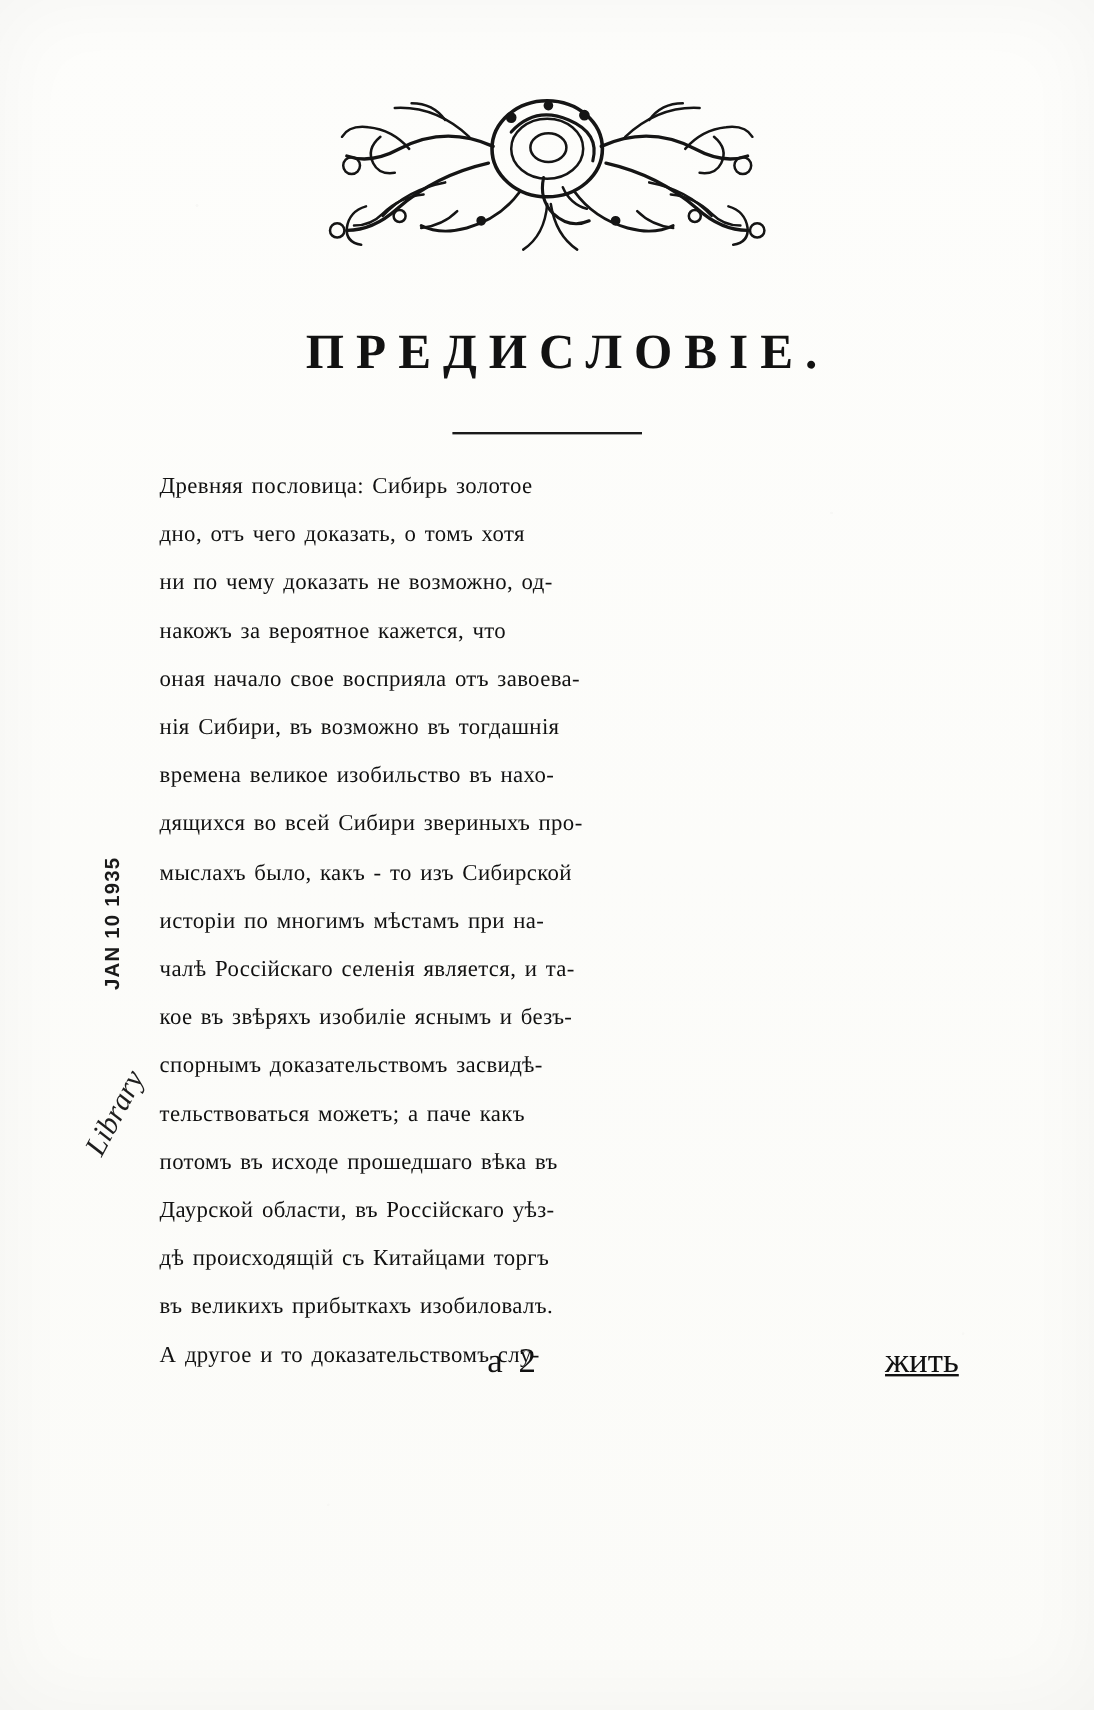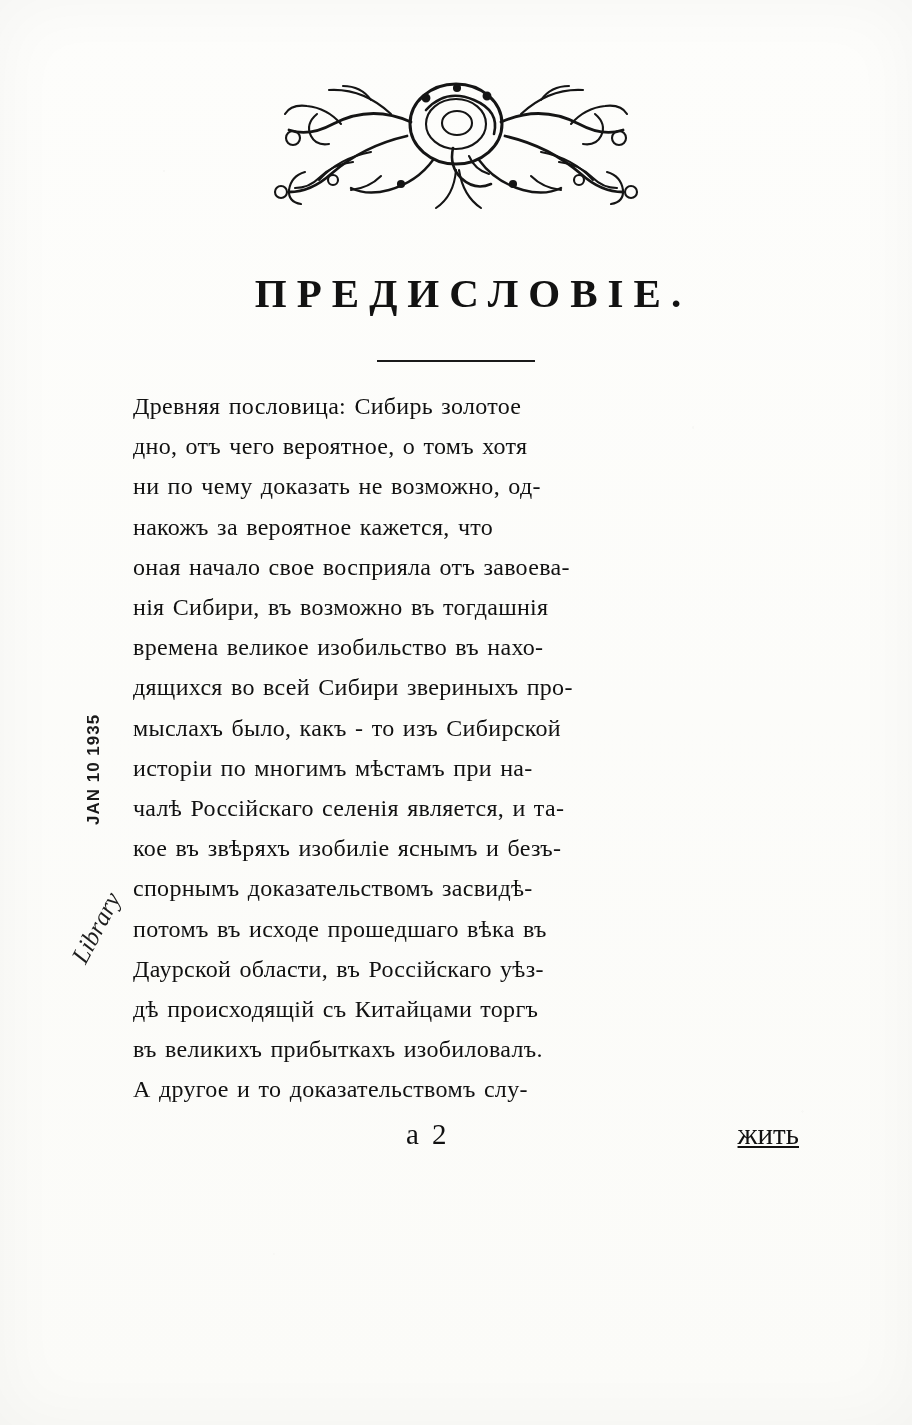--- a/index.html
+++ b/index.html
@@ -66,21 +66,21 @@
     height: 0;
     border-top: 2.5px solid #1a1a1a;
   }
 
   
   .body-text {
     position: absolute;
     top: 386px;
     left: 133px;
     width: 684px;
-    font-size: 24px;
+    font-size: 19px;
     line-height: 40.2px;
     letter-spacing: 0.3px;
     color: #111;
     font-family: "Liberation Serif", serif;
   }
   .body-text .ln {
     display: block;
     white-space: nowrap;
     position: relative;
   }
@@ -212,32 +212,33 @@
         <circle cx="292" cy="132" r="3" fill="#151515"></circle>
       </g>
     </svg>
   </div>
 
   <div class="title">ПРЕДИСЛОВІЕ.</div>
   <div class="rule"></div>
 
   <div class="body-text">
     <span class="ln j dropcap-line">Древняя пословица: Сибирь золотое</span>
-    <span class="ln j">дно, отъ чего вероятное, о томъ хотя</span>
+    <span class="ln j">дно, отъ чего доказать, о томъ хотя</span>
     <span class="ln j">ни по чему доказать не возможно, од-</span>
     <span class="ln j">накожъ за вероятное кажется, что</span>
     <span class="ln j">оная начало свое восприяла отъ завоева-</span>
     <span class="ln j">нія Сибири, въ возможно въ тогдашнія</span>
     <span class="ln j">времена великое изобильство въ нахо-</span>
     <span class="ln j">дящихся во всей Сибири звериныхъ про-</span>
     <span class="ln j">мыслахъ было, какъ - то изъ Сибирской</span>
     <span class="ln j">исторіи по многимъ мѣстамъ при на-</span>
     <span class="ln j">чалѣ Россійскаго селенія является, и та-</span>
     <span class="ln j">кое въ звѣряхъ изобиліе яснымъ и безъ-</span>
     <span class="ln j">спорнымъ доказательствомъ засвидѣ-</span>
+    <span class="ln j">тельствоваться можетъ; а паче какъ</span>
     <span class="ln j">потомъ въ исходе прошедшаго вѣка въ</span>
     <span class="ln j">Даурской области, въ Россійскаго уѣз-</span>
     <span class="ln j">дѣ происходящій съ Китайцами торгъ</span>
     <span class="ln j">въ великихъ прибыткахъ изобиловалъ.</span>
     <span class="ln j">А другое и то доказательствомъ слу-</span>
   </div>
 
   <div class="stamp">
     <span class="vert">JAN 10 1935</span>
     <span class="sig">Library</span>

